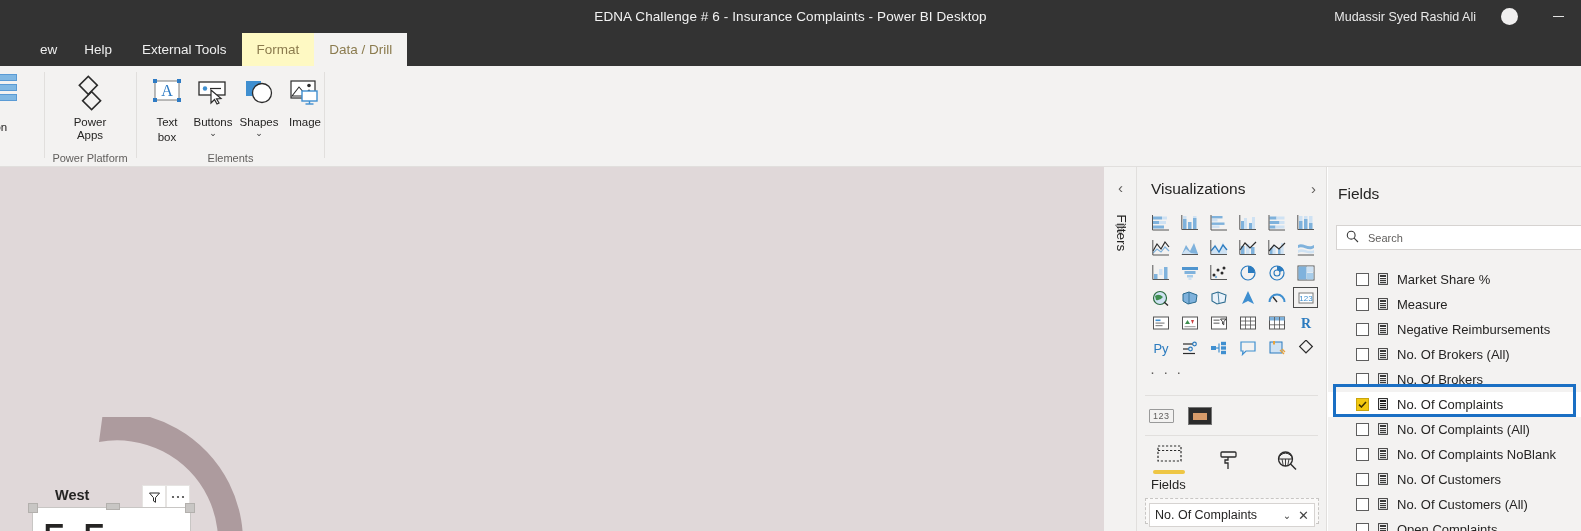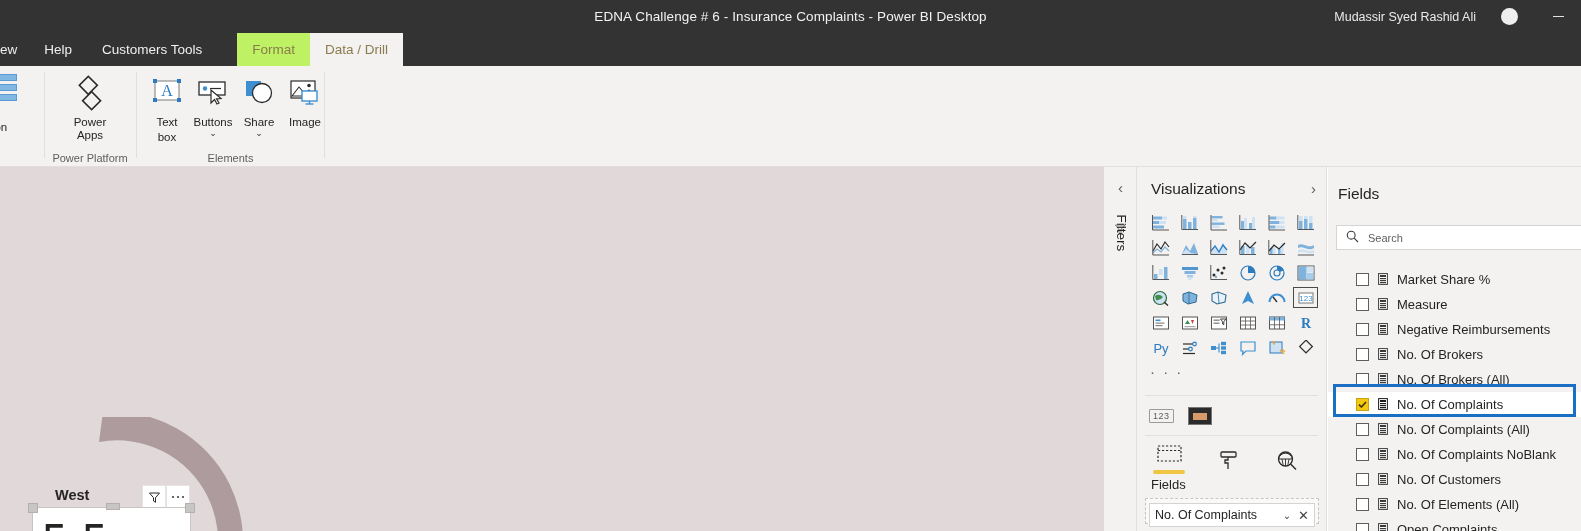--- a/index.html
+++ b/index.html
@@ -40,23 +40,23 @@
   
   .tabstrip {
     position: absolute; left: 0; top: 33px; width: 1581px; height: 33px;
     background: #333333;
     display: flex; align-items: stretch;
   }
   .tab {
     display: flex; align-items: center; padding: 0 15px;
     font-size: 13.5px; color: #efefef; white-space: nowrap;
   }
-  .tab.cut { padding-left: 0; padding-right: 12px; }
+  .tab.cut { padding-left: 0; padding-right: 12px; margin-left: 40px; }
   .tab.active {
-    background: #bef264; color: #8b7b4e; font-weight: 400; margin-left: 20px;
+    background: #fef9c3; color: #8b7b4e; font-weight: 400;
   }
   .tab.active2 {
     background: #f3f2f1; color: #8b7b4e;
   }
   .tabstrip-filler { flex: 1; background: #333333; }
 
   
   .ribbon {
     position: absolute; left: 0; top: 66px; width: 1581px; height: 101px;
     background: #f3f2f1; border-bottom: 1px solid #e1dfdd;
@@ -244,21 +244,21 @@
   </div>
 
   <div class="tabstrip">
     <div class="tab cut">
         <span>ew</span>
       </div>
     <div class="tab">
         <span>Help</span>
       </div>
     <div class="tab">
-        <span>Customers Tools</span>
+        <span>External Tools</span>
       </div>
     <div class="tab active">
         <span>Format</span>
       </div>
     <div class="tab active2">
         <span>Data / Drill</span>
       </div>
     <div class="tabstrip-filler"></div>
   </div>
 
@@ -327,21 +327,21 @@
         <div class="ri-chev">⌄</div>
       </div>
 
       <div class="ribbon-item" style="left:92px;">
         <div class="ri-icon">
           <svg width="36" height="30" viewBox="0 0 36 30">
             <rect x="5" y="3" width="15" height="15" fill="#3f8fd0"></rect>
             <circle cx="21" cy="15" r="9.5" fill="#fff" stroke="#2b2b2b" stroke-width="1.3"></circle>
           </svg>
         </div>
-        <div class="ri-label">Share</div>
+        <div class="ri-label">Shapes</div>
         <div class="ri-chev">⌄</div>
       </div>
 
       <div class="ribbon-item" style="left:138px;">
         <div class="ri-icon">
           <svg width="36" height="30" viewBox="0 0 36 30">
             <rect x="4" y="3" width="24" height="17" fill="#fff" stroke="#2b2b2b" stroke-width="1.2"></rect>
             <path d="M5 18 L12 9 L18 16 L22 12 L27 18 Z" fill="#fff" stroke="#2b2b2b" stroke-width="1.1"></path>
             <circle cx="22" cy="7.5" r="1.8" fill="#2b2b2b"></circle>
             <rect x="15" y="13" width="15" height="10" fill="#fff" stroke="#3f8fd0" stroke-width="1.4"></rect>
@@ -808,32 +808,32 @@
     </div>
     <div class="field-row">
       <span class="fr-check"></span>
       <span><svg width="10" height="12" viewBox="0 0 10 12">
             <rect x=".6" y=".6" width="8.8" height="10.8" fill="#fff" stroke="#3a3a3a" stroke-width="1"></rect>
             <rect x="2" y="2" width="6" height="2" fill="#3a3a3a"></rect>
             <rect x="2" y="5" width="6" height="1.2" fill="#3a3a3a"></rect>
             <rect x="2" y="7" width="6" height="1.2" fill="#3a3a3a"></rect>
             <rect x="2" y="9" width="6" height="1.2" fill="#3a3a3a"></rect>
           </svg></span>
-      <span class="fr-label">No. Of Brokers</span>
+      <span class="fr-label">No. Of Brokers (All)</span>
     </div>
     <div class="field-row">
       <span class="fr-check"></span>
       <span><svg width="10" height="12" viewBox="0 0 10 12">
             <rect x=".6" y=".6" width="8.8" height="10.8" fill="#fff" stroke="#3a3a3a" stroke-width="1"></rect>
             <rect x="2" y="2" width="6" height="2" fill="#3a3a3a"></rect>
             <rect x="2" y="5" width="6" height="1.2" fill="#3a3a3a"></rect>
             <rect x="2" y="7" width="6" height="1.2" fill="#3a3a3a"></rect>
             <rect x="2" y="9" width="6" height="1.2" fill="#3a3a3a"></rect>
           </svg></span>
-      <span class="fr-label">No. Of Brokers (All)</span>
+      <span class="fr-label">No. Of Brokers</span>
     </div>
     <div class="field-row highlighted">
       <span class="fr-check on">
           <svg width="9" height="7" viewBox="0 0 9 7">
             <polyline points="1,3.6 3.4,6 8,1" fill="none" stroke="#3a2f00" stroke-width="1.5"></polyline>
           </svg>
         </span>
       <span><svg width="10" height="12" viewBox="0 0 10 12">
             <rect x=".6" y=".6" width="8.8" height="10.8" fill="#fff" stroke="#1a1a1a" stroke-width="1"></rect>
             <rect x="2" y="2" width="6" height="2" fill="#1a1a1a"></rect>
@@ -878,21 +878,21 @@
     </div>
     <div class="field-row">
       <span class="fr-check"></span>
       <span><svg width="10" height="12" viewBox="0 0 10 12">
             <rect x=".6" y=".6" width="8.8" height="10.8" fill="#fff" stroke="#3a3a3a" stroke-width="1"></rect>
             <rect x="2" y="2" width="6" height="2" fill="#3a3a3a"></rect>
             <rect x="2" y="5" width="6" height="1.2" fill="#3a3a3a"></rect>
             <rect x="2" y="7" width="6" height="1.2" fill="#3a3a3a"></rect>
             <rect x="2" y="9" width="6" height="1.2" fill="#3a3a3a"></rect>
           </svg></span>
-      <span class="fr-label">No. Of Elements (All)</span>
+      <span class="fr-label">No. Of Customers (All)</span>
     </div>
     <div class="field-row">
       <span class="fr-check"></span>
       <span><svg width="10" height="12" viewBox="0 0 10 12">
             <rect x=".6" y=".6" width="8.8" height="10.8" fill="#fff" stroke="#3a3a3a" stroke-width="1"></rect>
             <rect x="2" y="2" width="6" height="2" fill="#3a3a3a"></rect>
             <rect x="2" y="5" width="6" height="1.2" fill="#3a3a3a"></rect>
             <rect x="2" y="7" width="6" height="1.2" fill="#3a3a3a"></rect>
             <rect x="2" y="9" width="6" height="1.2" fill="#3a3a3a"></rect>
           </svg></span>

